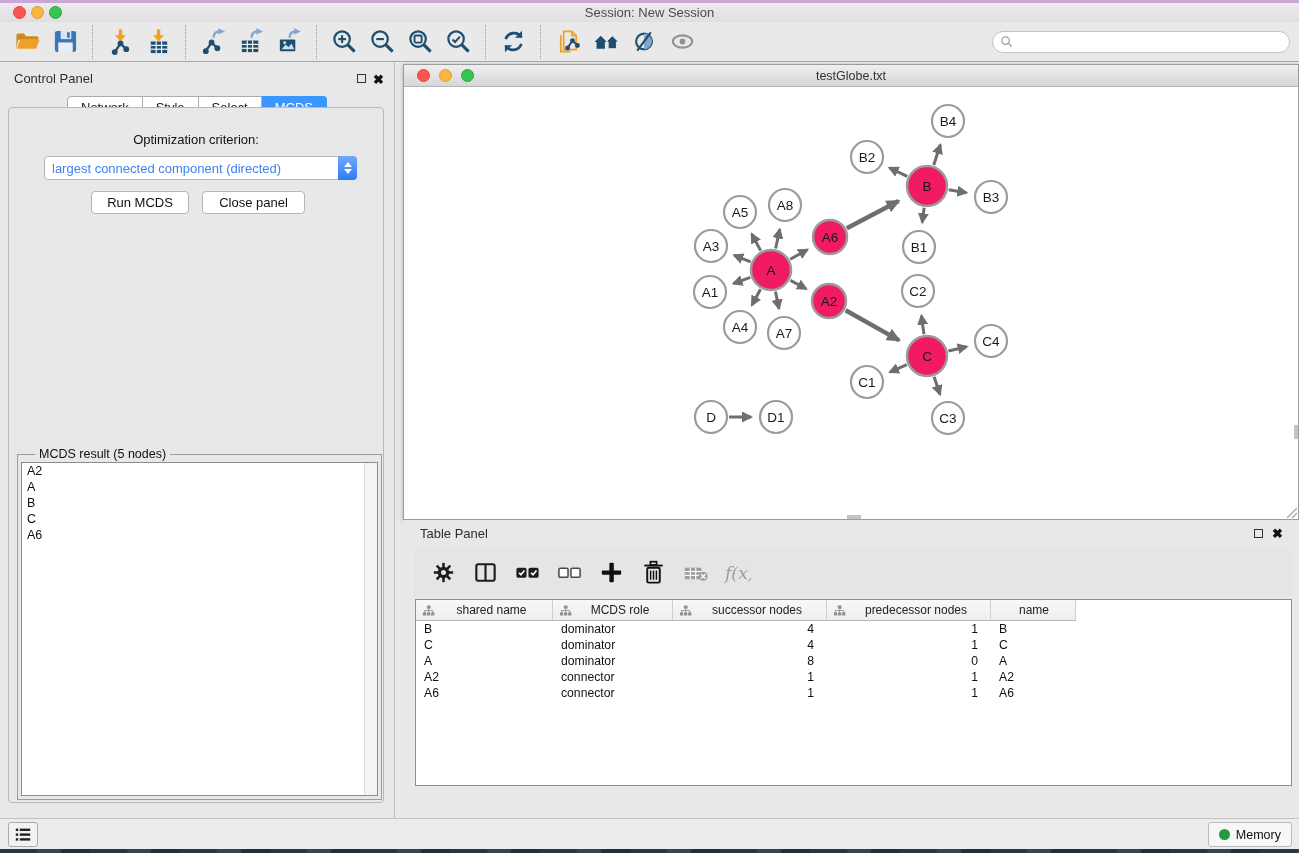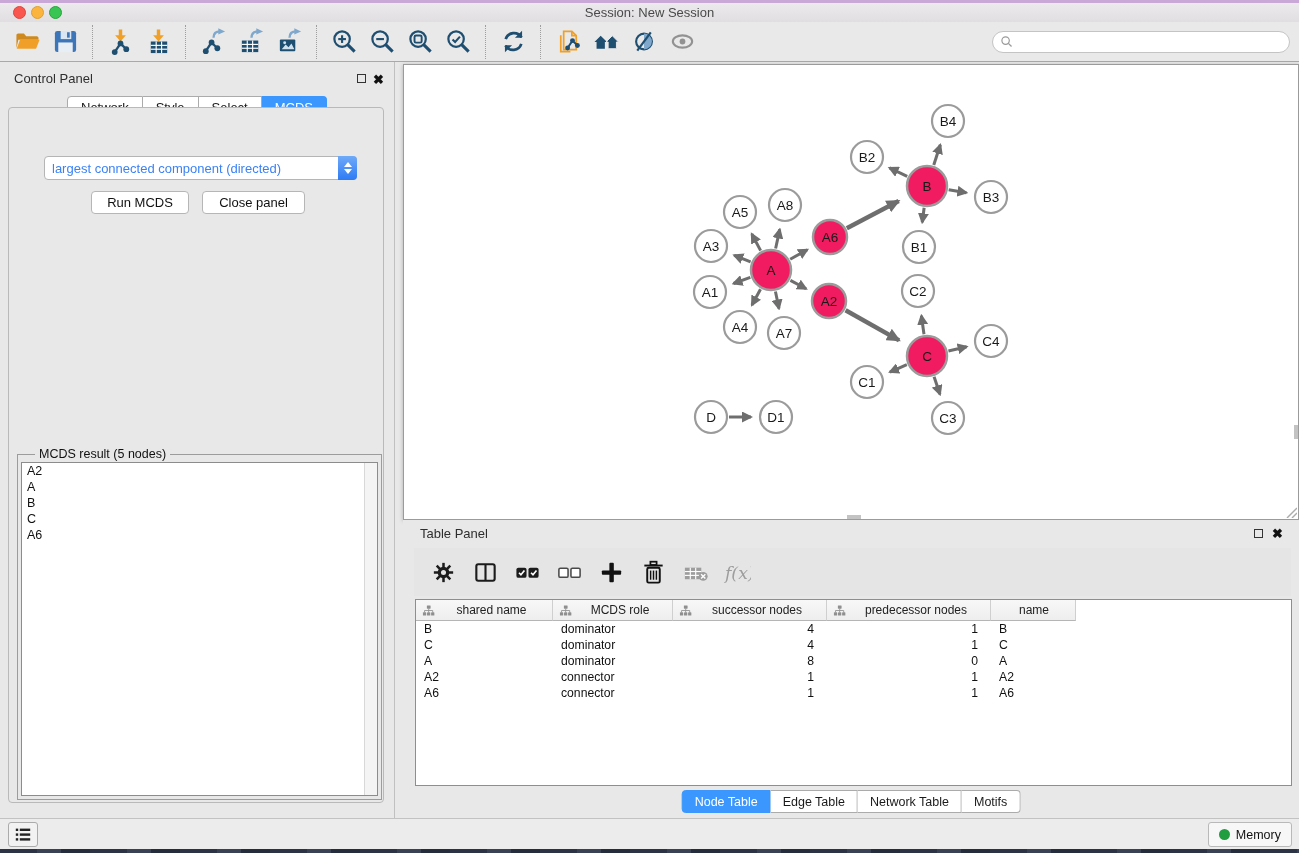--- a/index.html
+++ b/index.html
@@ -275,20 +275,21 @@
     <div class="abs close-x" style="right:10px; top:12px;">✖</div>
 
     <div class="abs cp-tabs tabseg" id="cp-tabs">
         <div class="tab">Network</div>
         <div class="tab">Style</div>
         <div class="tab">Select</div>
         <div class="tab active">MCDS</div>
       </div>
 
     <div class="abs cp-content">
+      <div class="abs opt-label">Optimization criterion:</div>
 
       <div class="abs dropdown">
         <div class="dval">largest connected component (directed)</div>
         <div class="stepper">
           <div class="chev up"></div>
             <div class="chev down"></div>
         </div>
       </div>
 
       <button class="abs btn btn-run">Run MCDS</button>
@@ -302,20 +303,26 @@
             <div class="mcds-item">A</div>
             <div class="mcds-item">B</div>
             <div class="mcds-item">C</div>
             <div class="mcds-item">A6</div>
           </div>
       </div>
     </div>
   </div>
 
   <div class="abs net-window">
+    <div class="abs net-titlebar">
+      <div class="abs ntl red"></div>
+      <div class="abs ntl yellow"></div>
+      <div class="abs ntl green"></div>
+      <div class="title">testGlobe.txt</div>
+    </div>
     <div class="abs net-content">
       <svg id="graph-svg" width="894" height="432" viewBox="0 0 894 432">
           <defs>
  <marker id="arr" markerUnits="userSpaceOnUse" markerWidth="11" markerHeight="11" refX="9" refY="5.5" orient="auto">
               <path d="M0 0L11 5.5L0 11z" fill="#6E6E6E"></path>
             </marker>
  <marker id="arrBig" markerUnits="userSpaceOnUse" markerWidth="14" markerHeight="13" refX="12" refY="6.5" orient="auto">
               <path d="M0 0L14 6.5L0 13z" fill="#6E6E6E"></path>
             </marker>
           </defs>
@@ -604,26 +611,20 @@
         </div>
         <div class="trow">
           <div class="td left" style="width: 137px;">A6</div>
           <div class="td left" style="width: 120px;">connector</div>
           <div class="td right" style="width: 154px;">1</div>
           <div class="td right" style="width: 164px;">1</div>
           <div class="td left" style="width: 85px;">A6</div>
         </div>
       </div>
 
-    <div class="abs tp-tabs tabseg" id="table-tabs">
-        <div class="tab active">Node Table</div>
-        <div class="tab">Edge Table</div>
-        <div class="tab">Network Table</div>
-        <div class="tab">Motifs</div>
-      </div>
   </div>
 
   <div class="abs statusbar">
     <div class="abs list-btn">
       <svg viewBox="0 0 22 20" width="18" height="16">
         <g fill="#222">
             <rect x="2" y="2" width="3" height="3"></rect>
             <rect x="7" y="2" width="13" height="3"></rect>
             <rect x="2" y="8" width="3" height="3"></rect>
             <rect x="7" y="8" width="13" height="3"></rect>

